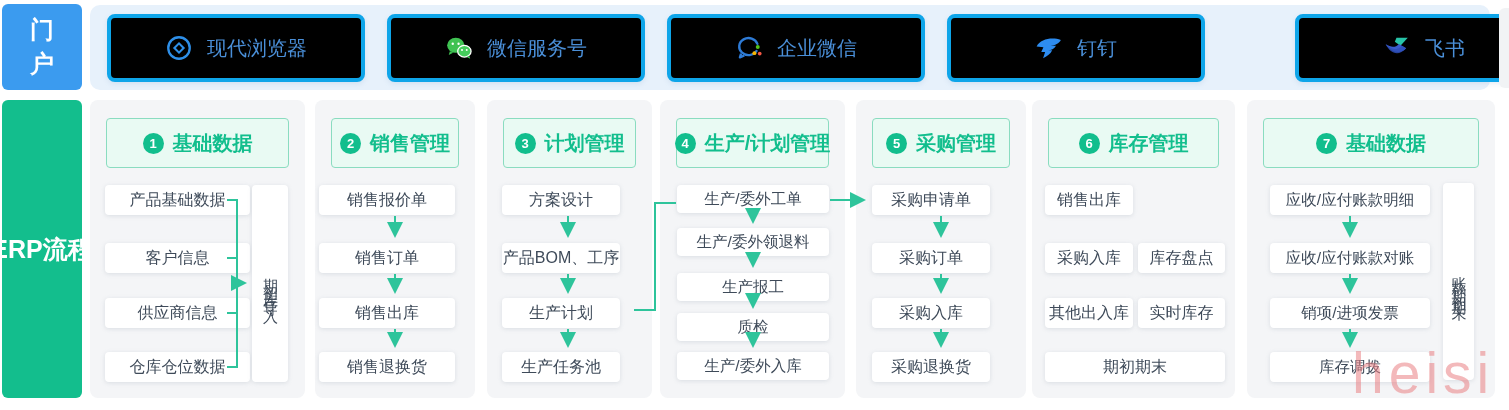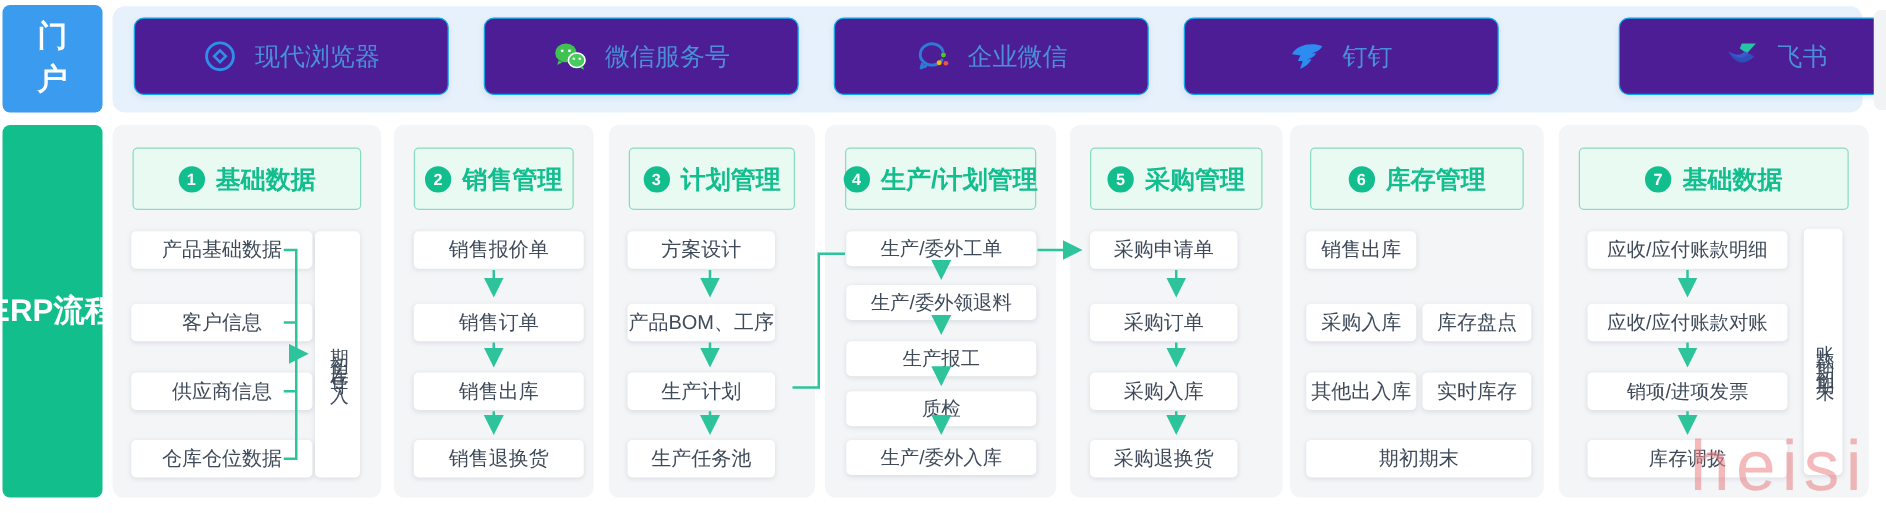--- a/index.html
+++ b/index.html
@@ -5,21 +5,21 @@
   html,body{margin:0;padding:0;background:#fff;}
   .stage{position:relative;width:1509px;height:410px;background:#fff;overflow:hidden;
          font-family:"Liberation Sans",sans-serif;}
 
   
   .portal-label{position:absolute;left:2px;top:4px;width:80px;height:86px;background:#3B9BEF;
     border-radius:6px;color:#fff;font-size:24px;font-weight:bold;display:flex;flex-direction:column;
     align-items:center;justify-content:center;line-height:34px;}
   .portal-band{position:absolute;left:90px;top:5px;width:1400px;height:85px;background:#E7F1FB;
     border-radius:10px;}
-  .pcard{position:absolute;top:9px;height:60px;width:250px;background:#4c1d95;border:1px solid #0ea5e9;
+  .pcard{position:absolute;top:9px;height:60px;width:250px;background:#000000;border:4px solid #0ea5e9;
     border-radius:8px;display:flex;align-items:center;justify-content:center;gap:14px;
     color:#4A8FD8;font-size:20px;box-shadow:0 2px 5px rgba(120,160,200,.18);}
   .p1{left:17px}.p2{left:297px}.p3{left:577px}.p4{left:857px}.p5{left:1205px}
   .picon{width:28px;height:28px;display:flex;align-items:center;justify-content:center;}
   .edge-sliver{position:absolute;left:1499px;top:8px;width:10px;height:80px;background:#F1F3F5;border-radius:6px 0 0 6px;}
 
   
   .erp-label{position:absolute;left:2px;top:100px;width:80px;height:298px;background:#13BE8D;
     border-radius:6px;color:#fff;font-weight:bold;display:flex;flex-direction:row;align-items:center;
     justify-content:center;font-size:25px;line-height:44px;}
@@ -32,21 +32,21 @@
     border:1px solid #8ADCC0;border-radius:4px;display:flex;align-items:center;justify-content:center;
     gap:9px;color:#12BE8D;font-size:20px;font-weight:bold;box-sizing:border-box;white-space:nowrap;}
   .num{width:21px;height:21px;border-radius:50%;background:#12BE8D;color:#fff;font-size:13px;
     display:flex;align-items:center;justify-content:center;font-weight:bold;flex:0 0 21px;}
 
   .box{position:absolute;background:#fff;border-radius:4px;box-shadow:0 1px 4px rgba(150,160,175,.28);
     display:flex;align-items:center;justify-content:center;font-size:16px;color:#3E4A59;height:30px;
     white-space:nowrap;}
   .r1{top:85px}.r2{top:143px}.r3{top:198px}.r4{top:252px}
   .c1 .box{left:15px;width:145px}
-  .c2 .box{left:16px;width:136px}
+  .c2 .box{left:4px;width:136px}
   .c3 .box{left:15px;width:118px}
   .c4 .box{left:17px;width:152px;height:28px;font-size:15.5px}
   .m41{top:85px}.m42{top:128px}.m43{top:173px}.m44{top:213px}.m45{top:252px}
   .c5 .box{left:16px;width:118px}
   .c7 .box{left:23px;width:160px;font-size:15.5px}
   
   .c6 .box{width:88px}
   .g-l{left:13px}.g-r{left:106px;width:87px !important}
   .g-full{left:13px;width:180px !important}
 

